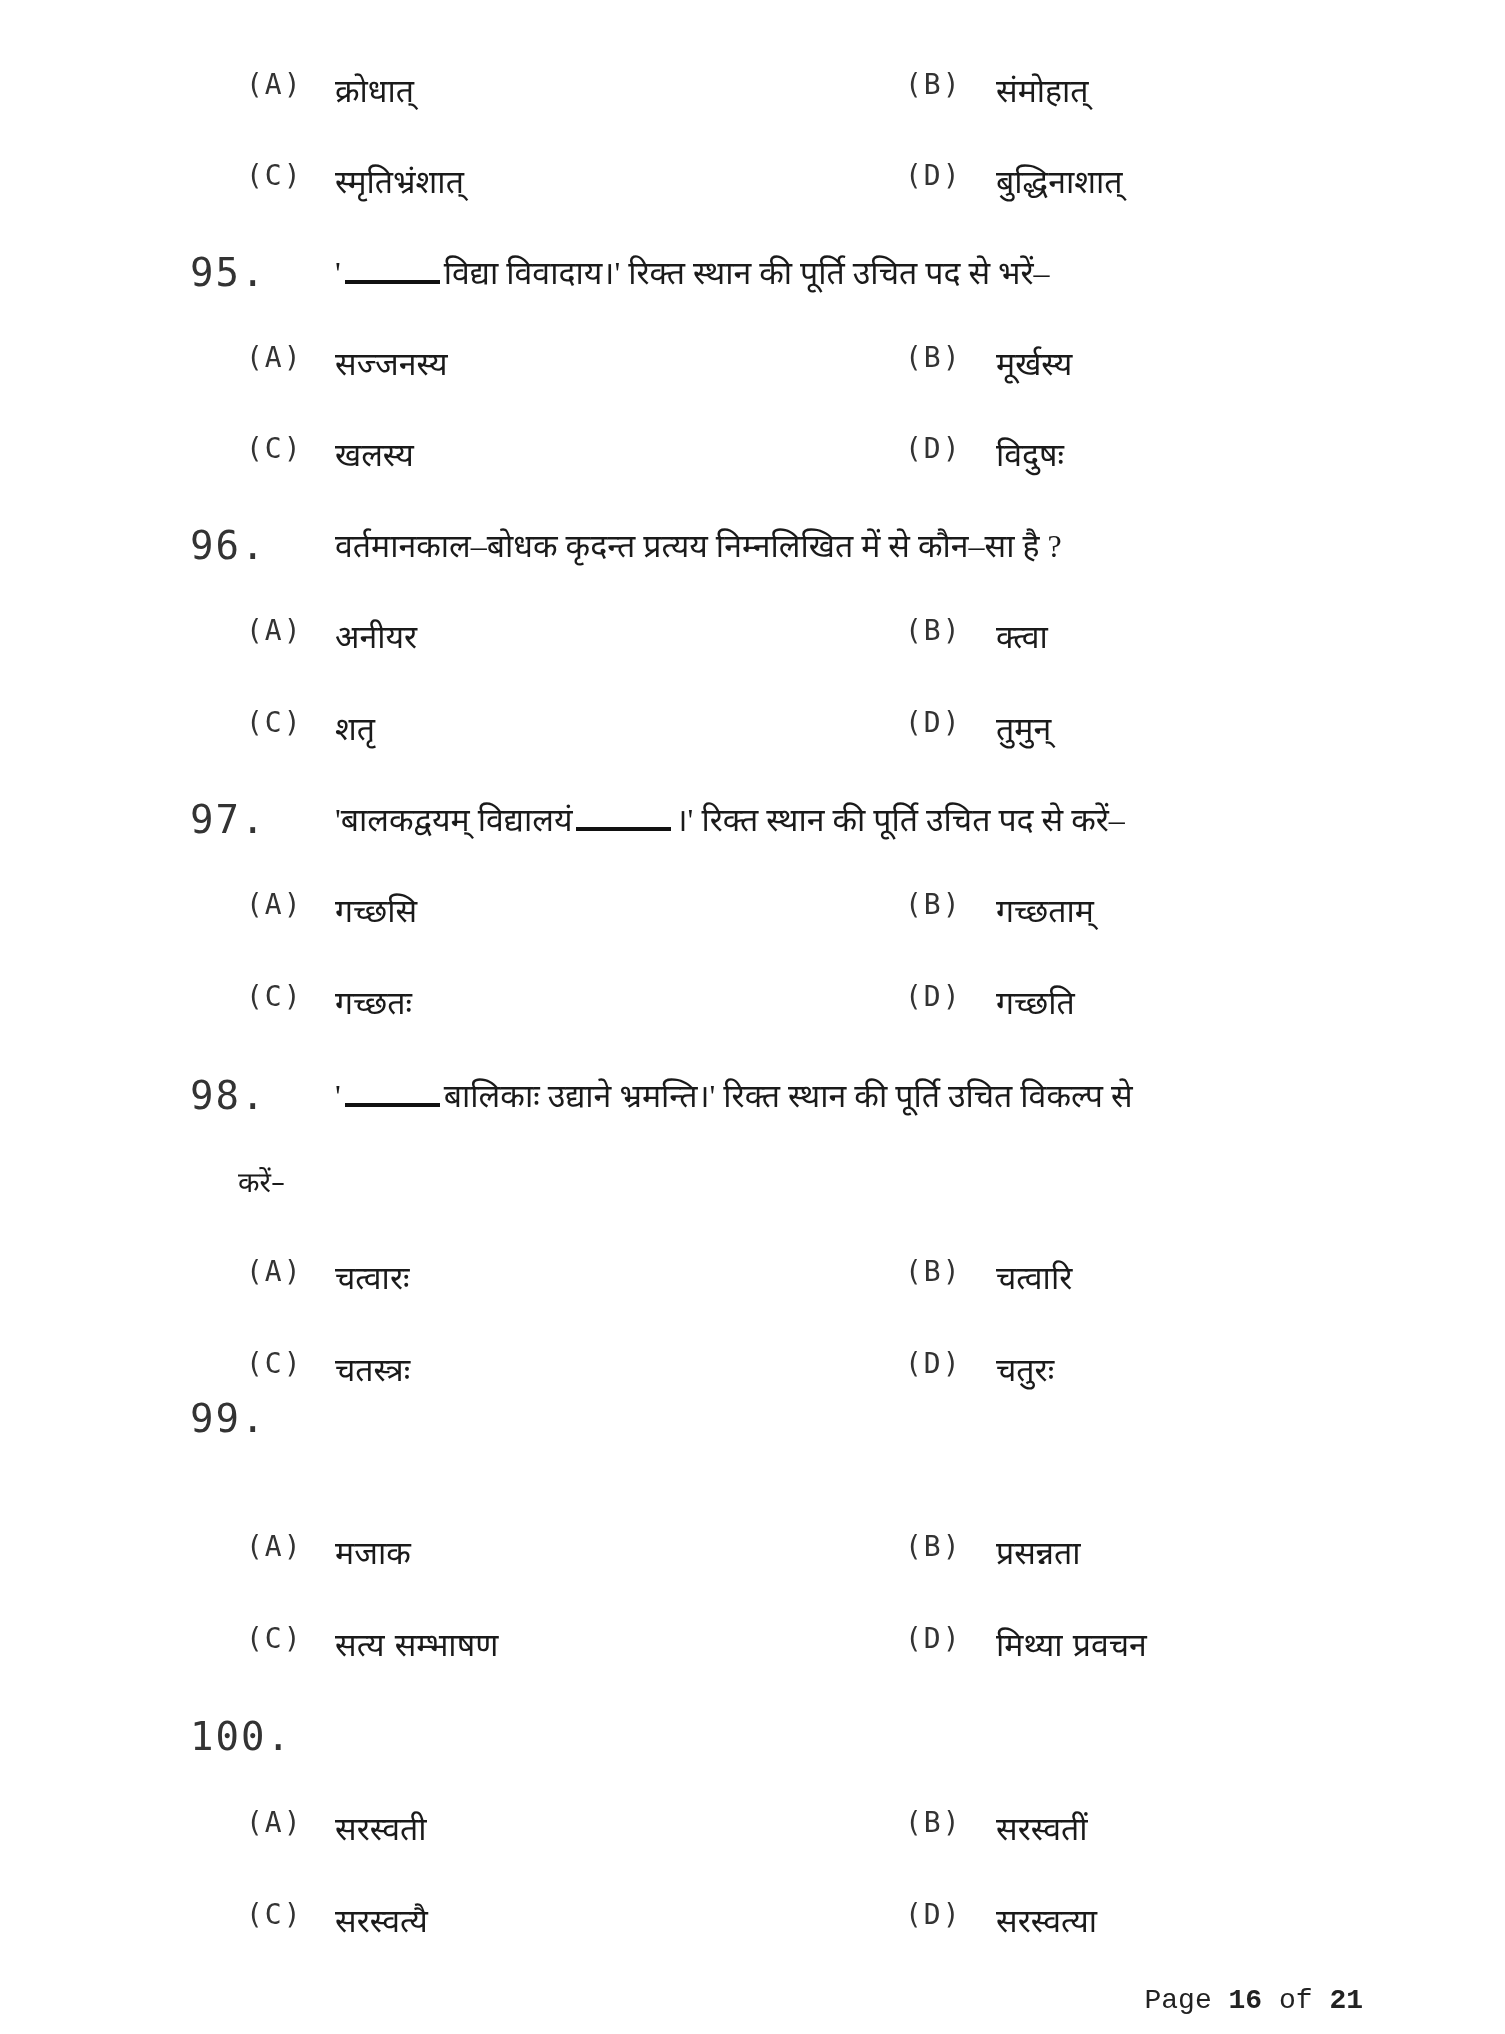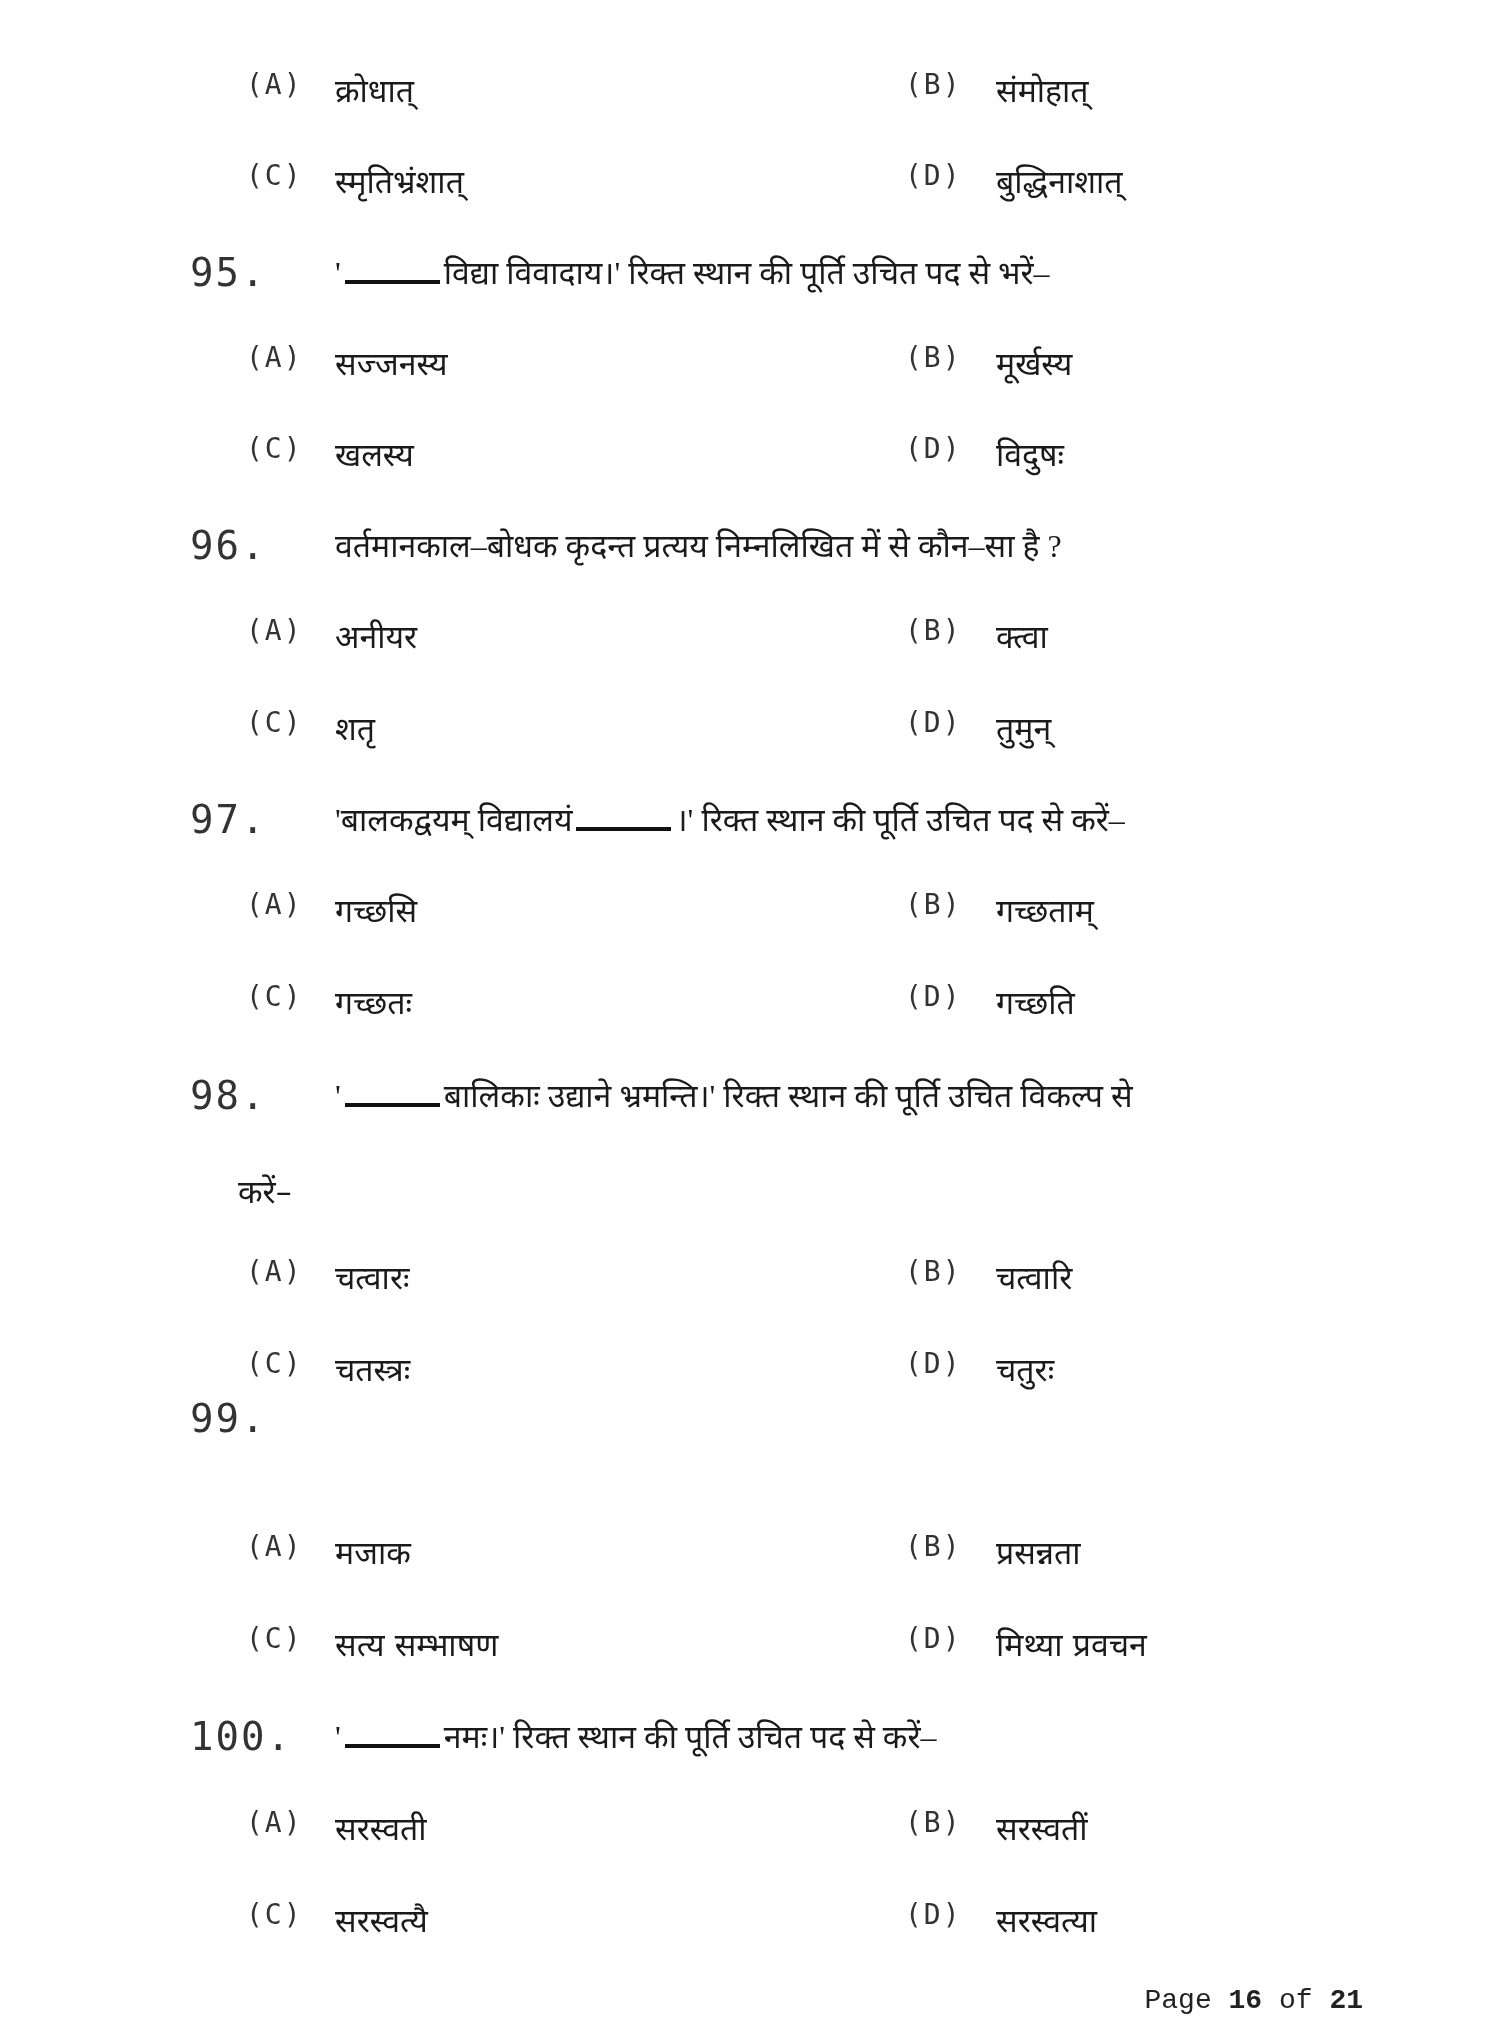--- a/index.html
+++ b/index.html
@@ -1,20 +1,20 @@
 <!DOCTYPE html>
 <html><head>
 <meta charset="utf-8">
 <style>
   html, body { margin:0; padding:0; background:#ffffff; }
   body { width:1505px; height:2034px; position:relative; overflow:hidden; color:#1a1a1a; }
   .row { position:absolute; left:0; width:1505px; height:60px; }
   .num { position:absolute; left:190px; font-family:"DejaVu Sans Mono", monospace; font-size:39px; color:#333; letter-spacing:2px; }
   .qtext { position:absolute; left:335px; font-family:Liberation Serif, serif; font-size:32px; white-space:nowrap; }
-  .cont { position:absolute; left:238px; font-family:"DejaVu Sans", sans-serif; font-size:32px;margin-top:7px; }
+  .cont { position:absolute; left:238px; font-family:"DejaVu Sans", sans-serif; font-size:28px; }
   .olabel { position:absolute; font-family:"DejaVu Sans Mono", monospace; font-size:28px; color:#333; letter-spacing:2px; }
   .otext { position:absolute; font-family:"DejaVu Sans", sans-serif; font-size:32px; white-space:nowrap; }
   .la { left:246px; } .ta { left:335px; }
   .lb { left:905px; } .tb { left:996px;text-align:center; }
   .blank { display:inline-block; width:95px; border-bottom:4px solid #111; margin:0 4px; vertical-align:baseline; height:0; }
   .footer { position:absolute; right:142px; top:1985px; font-family:Liberation Mono, monospace; font-size:28px; color:#222; }
   .footer b { font-weight:bold; }
 </style>
 </head>
 <body>
@@ -114,21 +114,20 @@
 </div>
 <div class="row" style="top:1622px">
   <span class="olabel la">(C)</span>
   <span class="otext ta">सत्य सम्भाषण</span>
   <span class="olabel lb">(D)</span>
   <span class="otext tb">मिथ्या प्रवचन</span>
 </div>
 
 <div class="row" style="top:1714px">
   <span class="num">100.</span>
-  <span class="qtext"><span>'</span><span class="blank"></span><span>नमः।' रिक्त स्थान की पूर्ति उचित पद से करें–</span></span>
 </div>
 <div class="row" style="top:1806px">
   <span class="olabel la">(A)</span>
   <span class="otext ta">सरस्वती</span>
   <span class="olabel lb">(B)</span>
   <span class="otext tb">सरस्वतीं</span>
 </div>
 <div class="row" style="top:1898px">
   <span class="olabel la">(C)</span>
   <span class="otext ta">सरस्वत्यै</span>

